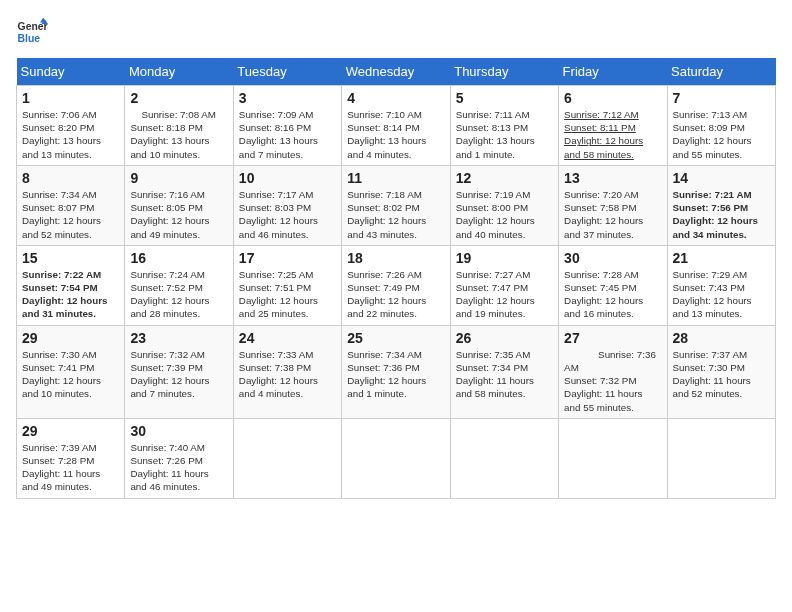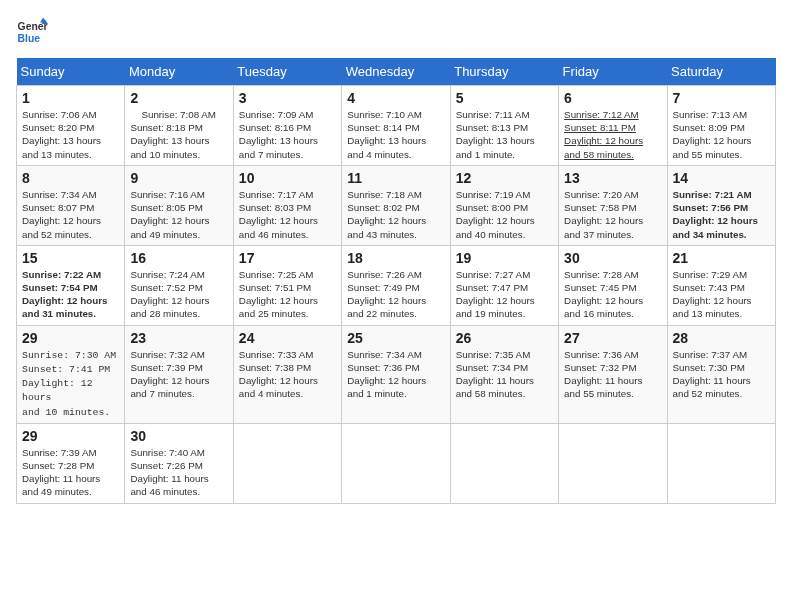--- a/index.html
+++ b/index.html
@@ -204,41 +204,41 @@
           <td><span class="day-num">30</span><span class="cell-text" style="white-space: pre-line;">Sunrise: 7:28 AM
 Sunset: 7:45 PM
 Daylight: 12 hours
 and 16 minutes.</span></td>
           <td><span class="day-num">21</span><span class="cell-text" style="white-space: pre-line; text-align: center;">Sunrise: 7:29 AM
 Sunset: 7:43 PM
 Daylight: 12 hours
 and 13 minutes.</span></td>
         </tr>
         <tr>
-          <td><span class="day-num">29</span><span class="cell-text" style="white-space: pre-line; font-family: Liberation Mono, monospace;">Sunrise: 7:30 AM
+          <td><span class="day-num">29</span><span class="cell-text" style="white-space: pre-line;">Sunrise: 7:30 AM
 Sunset: 7:41 PM
 Daylight: 12 hours
 and 10 minutes.</span></td>
           <td><span class="day-num">23</span><span class="cell-text" style="white-space: pre-line; margin-top: 40px;">Sunrise: 7:32 AM
 Sunset: 7:39 PM
 Daylight: 12 hours
 and 7 minutes.</span></td>
           <td><span class="day-num">24</span><span class="cell-text" style="white-space: pre-line;">Sunrise: 7:33 AM
 Sunset: 7:38 PM
 Daylight: 12 hours
 and 4 minutes.</span></td>
           <td><span class="day-num">25</span><span class="cell-text" style="white-space: pre-line;">Sunrise: 7:34 AM
 Sunset: 7:36 PM
 Daylight: 12 hours
 and 1 minute.</span></td>
           <td><span class="day-num">26</span><span class="cell-text" style="white-space: pre-line;">Sunrise: 7:35 AM
 Sunset: 7:34 PM
 Daylight: 11 hours
 and 58 minutes.</span></td>
-          <td><span class="day-num">27</span><span class="cell-text" style="white-space: pre-line;">Sunrise: 7:36 AM
+          <td><span class="day-num">27</span><span class="cell-text" style="white-space: pre-line; margin-left: 34px;">Sunrise: 7:36 AM
 Sunset: 7:32 PM
 Daylight: 11 hours
 and 55 minutes.</span></td>
           <td><span class="day-num">28</span><span class="cell-text" style="white-space: pre-line;">Sunrise: 7:37 AM
 Sunset: 7:30 PM
 Daylight: 11 hours
 and 52 minutes.</span></td>
         </tr>
         <tr>
           <td><span class="day-num">29</span><span class="cell-text" style="white-space: pre-line;">Sunrise: 7:39 AM

